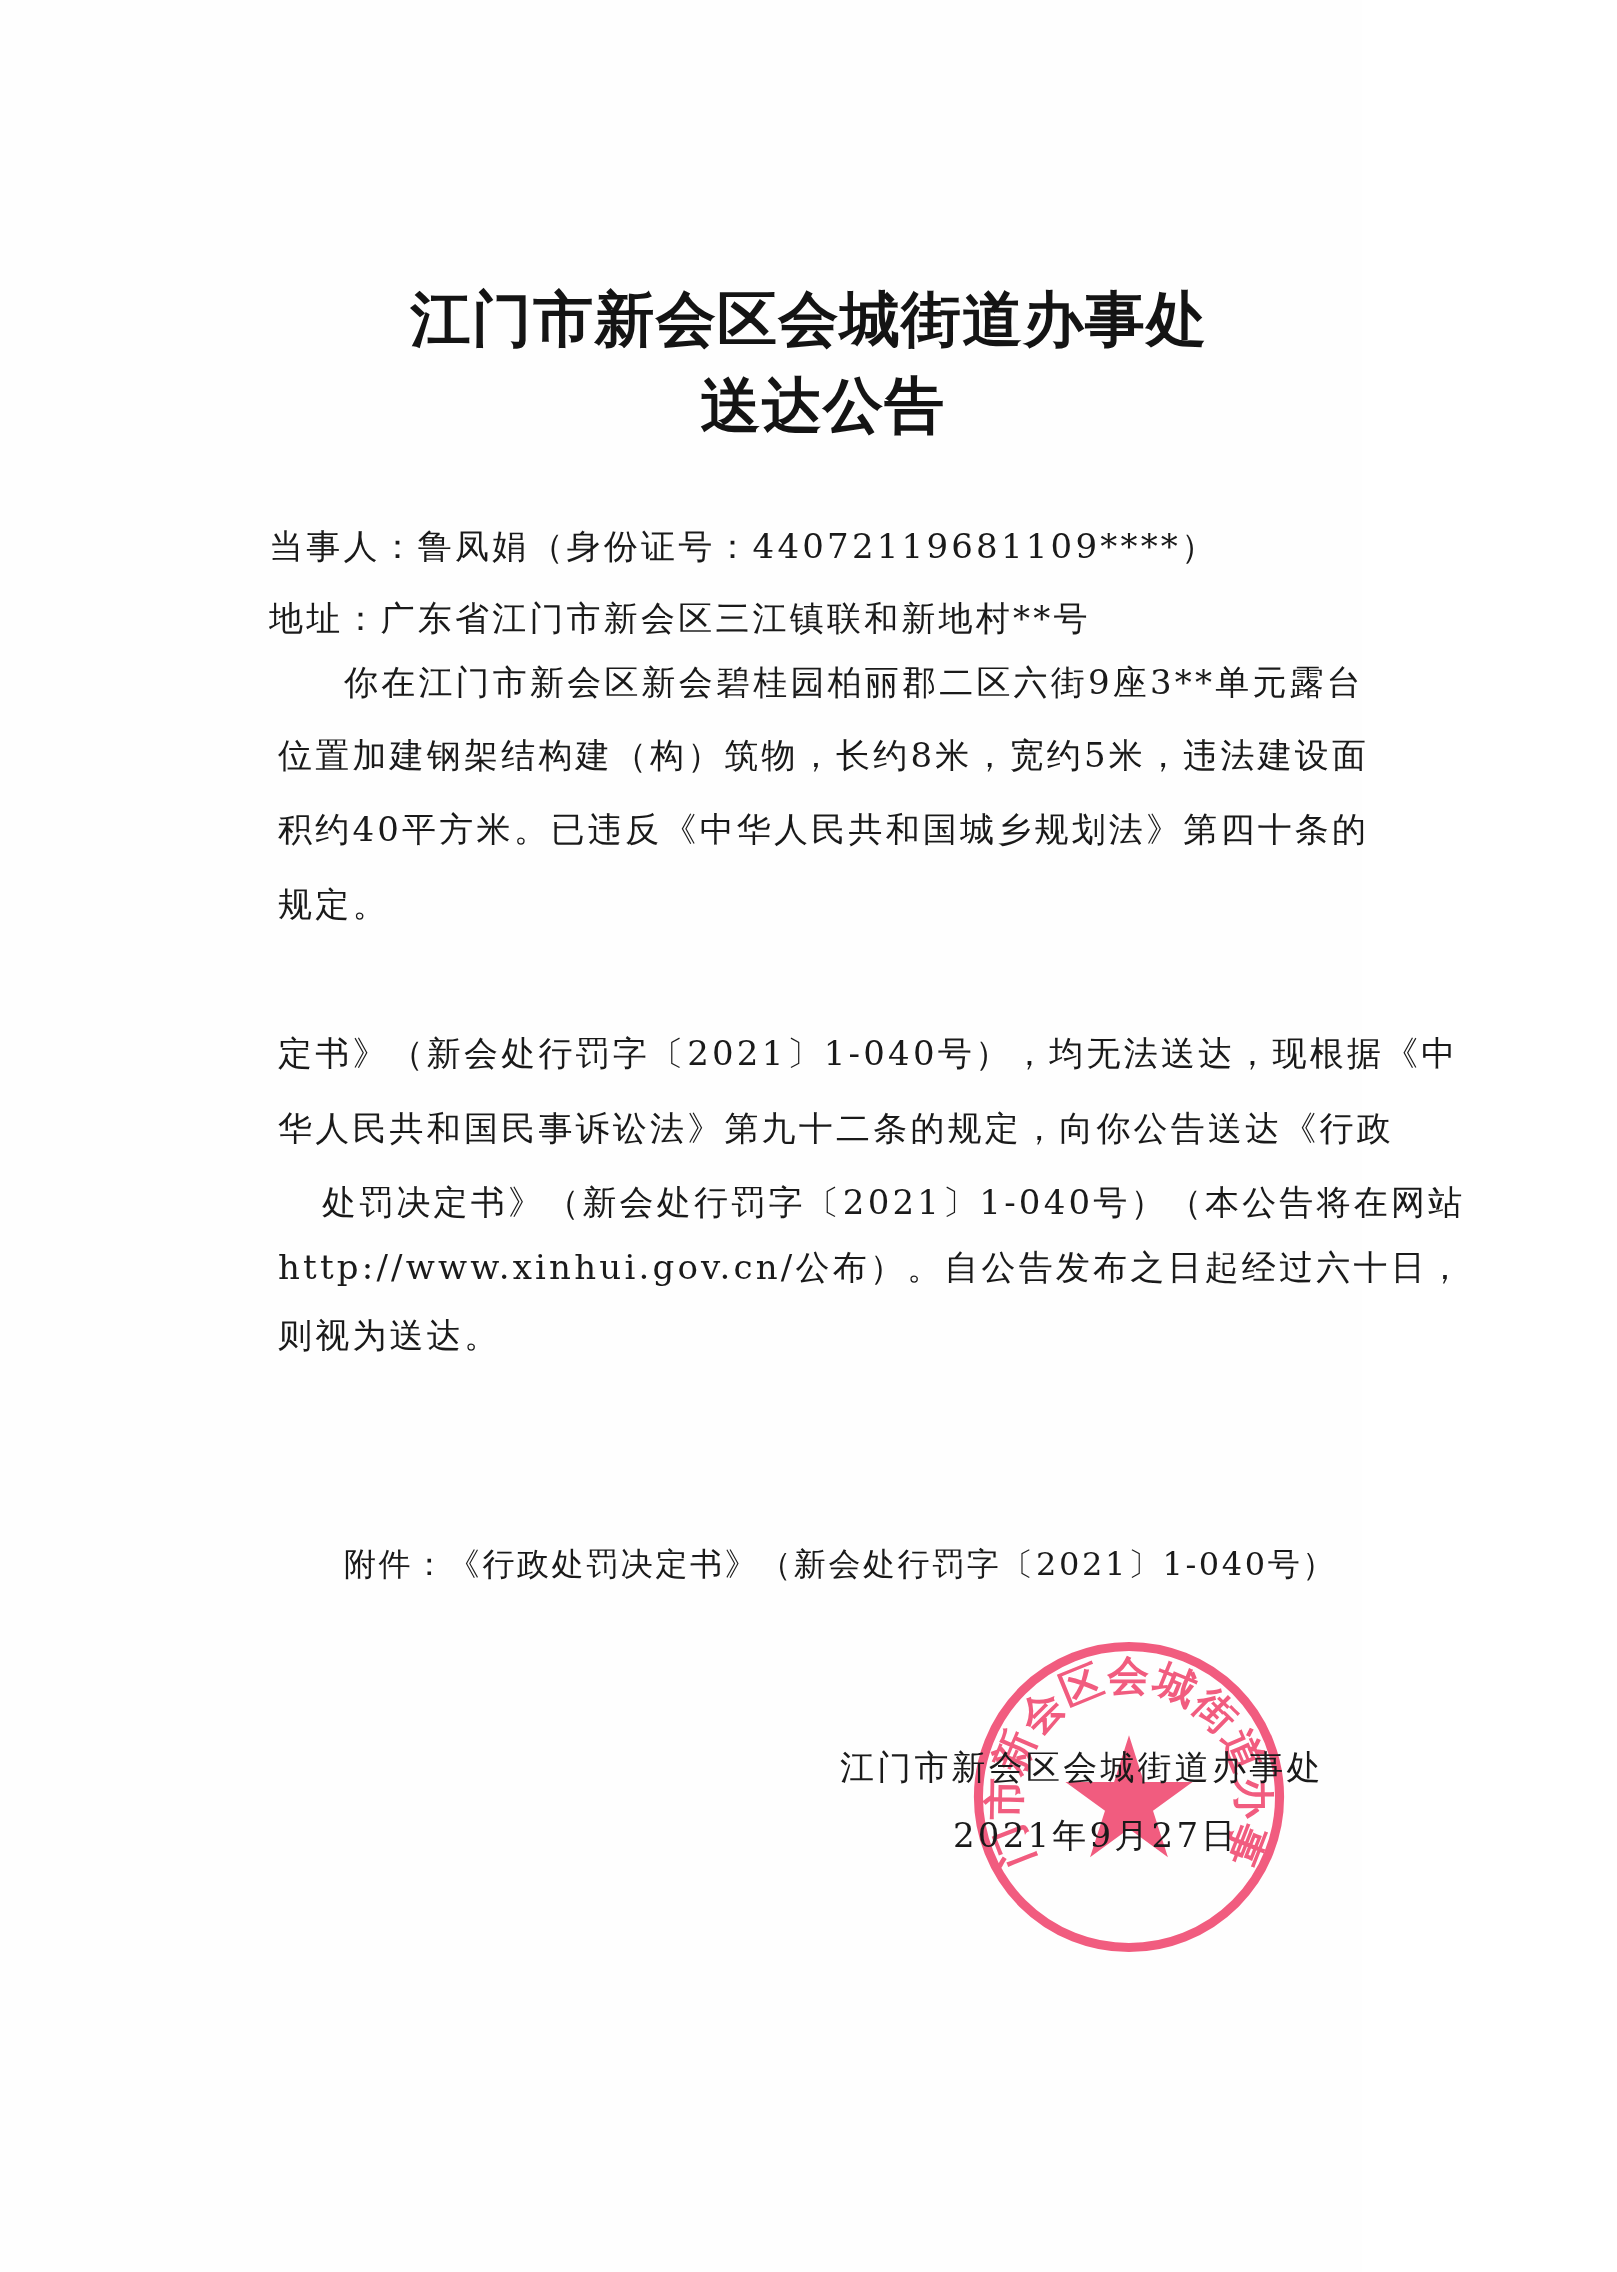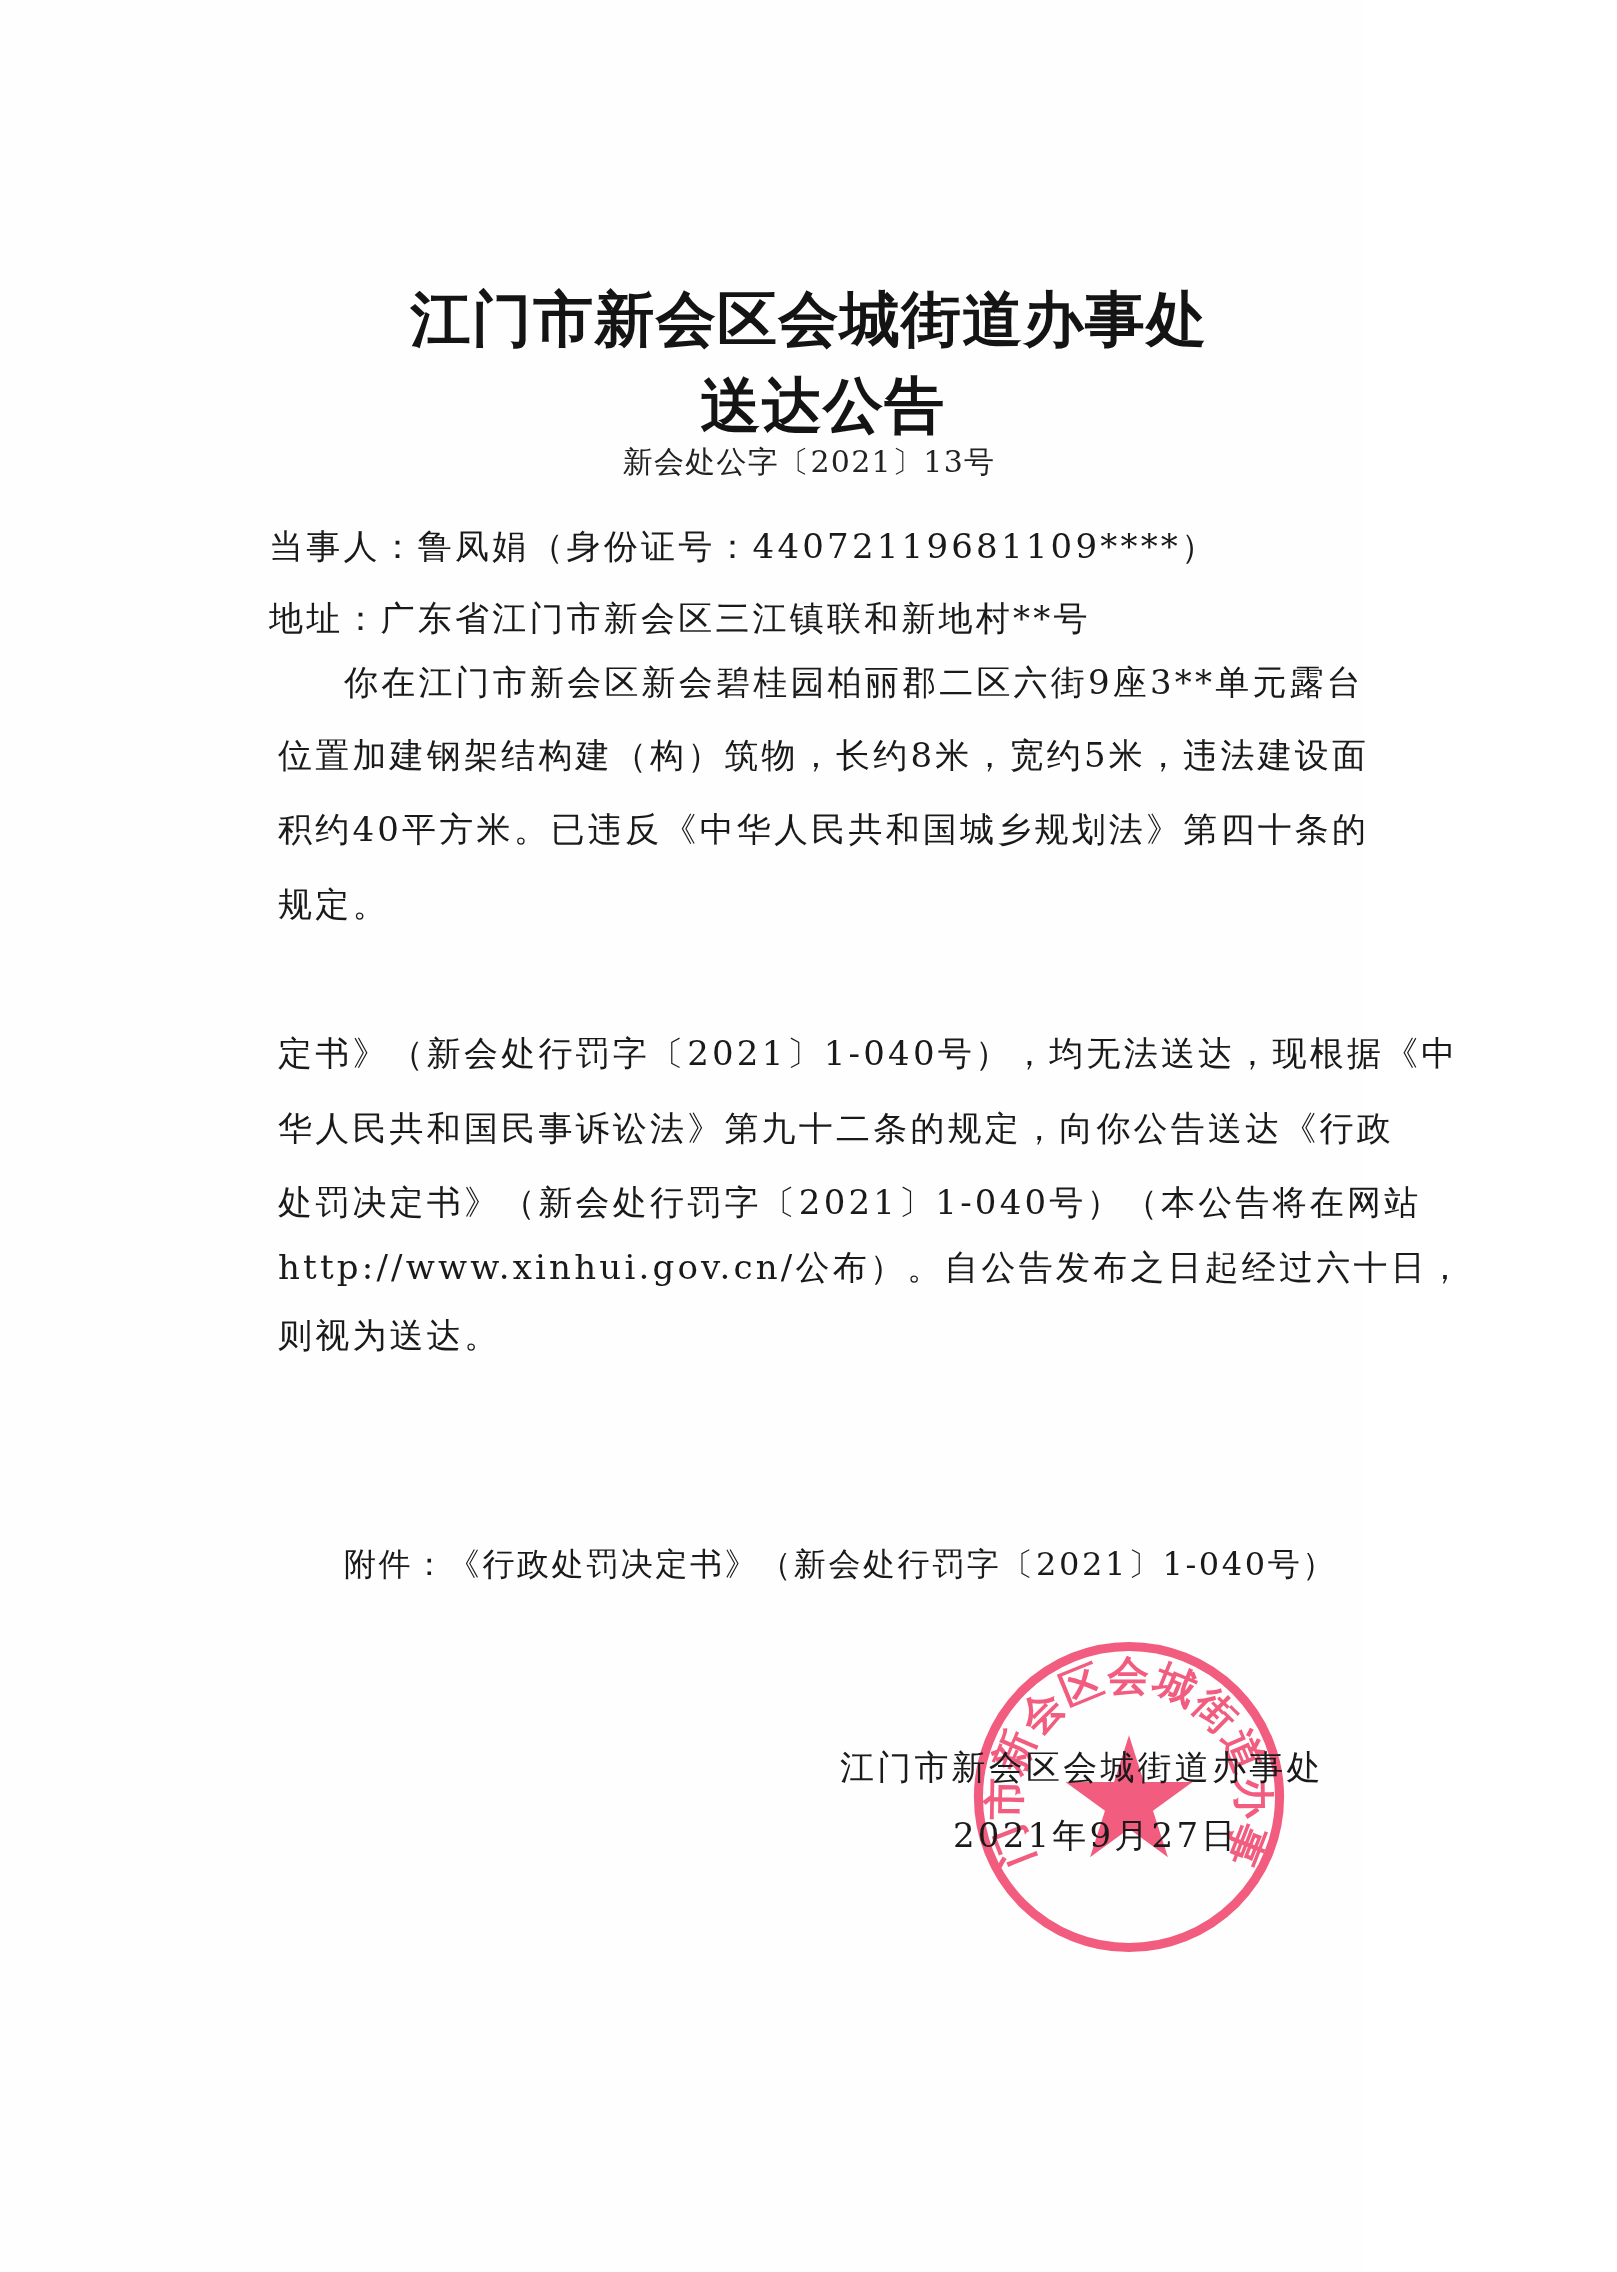--- a/index.html
+++ b/index.html
@@ -48,33 +48,32 @@
       z-index: 2; opacity: 0.88;
     }
   </style>
 </head>
 <body>
 
 <div class="page">
 
   <div class="title l1">江门市新会区会城街道办事处</div>
   <div class="title l2">送达公告</div>
-  <div class="docno">新会处公字〔2021〕13号</div>
 
   <div class="line" style="top:512px;">当事人：鲁凤娟（身份证号：44072119681109****）</div>
   <div class="line" style="top:584px;">地址：广东省江门市新会区三江镇联和新地村**号</div>
 
   <div class="body-line indent" style="top:660px;">你在江门市新会区新会碧桂园柏丽郡二区六街9座3**单元露台</div>
   <div class="body-line" style="top:733px;">位置加建钢架结构建（构）筑物，长约8米，宽约5米，违法建设面</div>
   <div class="body-line" style="top:807px;">积约40平方米。已违反《中华人民共和国城乡规划法》第四十条的</div>
   <div class="body-line" style="top:882px;">规定。</div>
 
   <div class="body-line" style="top:1031px;">定书》（新会处行罚字〔2021〕1-040号），均无法送达，现根据《中</div>
   <div class="body-line" style="top:1106px;">华人民共和国民事诉讼法》第九十二条的规定，向你公告送达《行政</div>
-  <div class="body-line" style="top:1180px;">处罚决定书》（新会处行罚字〔2021〕1-040号）（本公告将在网站</div>
+  <div class="body-line" style="top:1180px;margin-left:44px;">处罚决定书》（新会处行罚字〔2021〕1-040号）（本公告将在网站</div>
   <div class="body-line" style="top:1245px;">http://www.xinhui.gov.cn/公布）。自公告发布之日起经过六十日，</div>
   <div class="body-line" style="top:1313px;">则视为送达。</div>
 
   <div class="attach">附件：《行政处罚决定书》（新会处行罚字〔2021〕1-040号）</div>
 
   <svg class="stamp" viewBox="0 0 490 490">
     <defs>
       <path id="arcpath" d="M 95 330 A 170 170 0 1 1 395 330" fill="none"></path>
     </defs>
     <circle cx="245" cy="245" r="232" fill="none" stroke="#f0466e" stroke-width="14"></circle>

